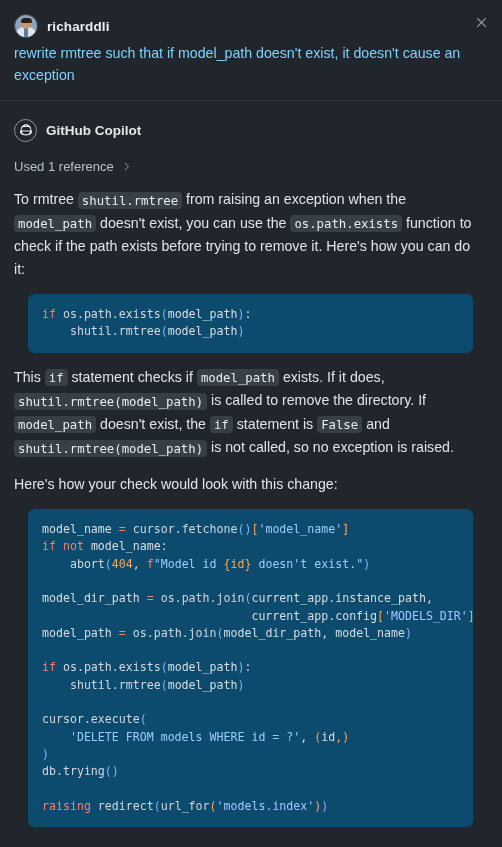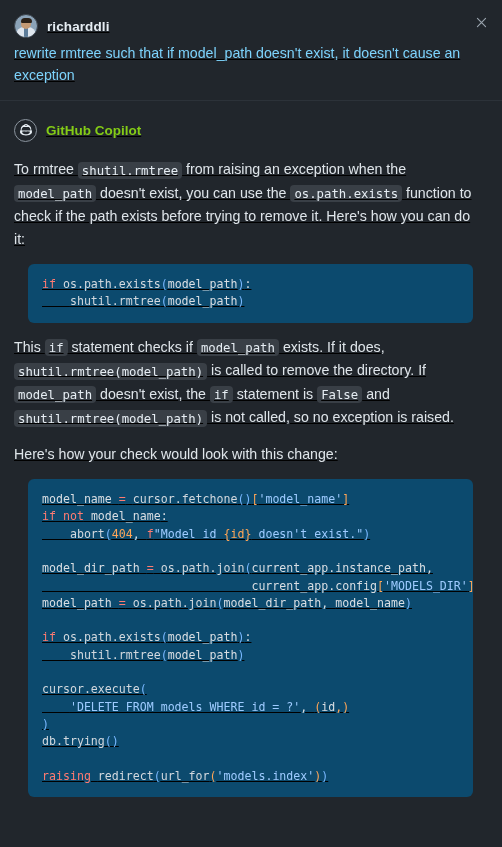--- a/index.html
+++ b/index.html
@@ -11,21 +11,20 @@
     overflow: hidden;
   }
   body { background: #21262c; }
 
   .chat-panel {
     width: 502px;
     height: 847px;
     background: #21262c;
     display: flex;
     flex-direction: column;
-    text-decoration: underline;
   }
 
   
   .user-turn {
     padding: 10px 14px 14px 14px;
     border-bottom: 1px solid #2c3239;
     background: #21262c;
     position: relative;
   }
   .user-head {
@@ -115,21 +114,21 @@
     width: 23px; height: 23px;
     border-radius: 50%;
     border: 1.3px solid #8b949e;
     display: flex;
     align-items: center;
     justify-content: center;
     flex: 0 0 auto;
     color: #e6edf3;
   }
   .bot-name {
-    color: #84cc16;
+    color: #e5e5e5;
     font-size: 13.5px;
     font-weight: bold;
   }
   .reference-row {
     display: inline-flex;
     align-items: center;
     gap: 7px;
     margin-top: 14px;
     cursor: pointer;
   }
@@ -212,20 +211,28 @@
       <div class="copilot-badge">
         <svg width="14" height="14" viewBox="0 0 16 16" aria-hidden="true">
           <path fill="#e6edf3" d="M8 1.2c-1.1 0-1.9.5-2.4 1.2-.6.1-1.2.3-1.7.7C2.7 4 2 5.4 2 7v1.1c-.5.3-.8.8-.8 1.4v1.3c0 .7.4 1.3 1 1.6C3.1 13.6 5.4 14.4 8 14.4s4.9-.8 5.8-2c.6-.3 1-.9 1-1.6V9.5c0-.6-.3-1.1-.8-1.4V7c0-1.6-.7-3-1.9-3.9-.5-.4-1.1-.6-1.7-.7C9.9 1.7 9.1 1.2 8 1.2zm0 1.3c.6 0 1 .3 1.3.8H6.7c.3-.5.7-.8 1.3-.8zM5.6 4.6h4.8c.5 0 1 .2 1.4.5.8.6 1.3 1.6 1.3 2.7v.7H3v-.7c0-1.1.4-2.1 1.2-2.7.4-.3.9-.5 1.4-.5zM3.7 9.8h8.6v1c0 .2-.1.4-.3.5-.6.8-2.4 1.5-4 1.5s-3.4-.7-4-1.5a.6.6 0 0 1-.3-.5v-1z"></path>
           <circle cx="5.9" cy="10.6" r=".85" fill="#21262c"></circle>
           <circle cx="10.1" cy="10.6" r=".85" fill="#21262c"></circle>
         </svg>
       </div>
       <span class="bot-name">GitHub Copilot</span>
     </div>
 
+    <div class="reference-row">
+      <span class="ref-label">Used 1 reference</span>
+      <span class="chev">
+        <svg width="11" height="11" viewBox="0 0 16 16" aria-hidden="true">
+          <path d="M6 3 L11 8 L6 13" stroke="#9aa4ae" stroke-width="1.3" fill="none" stroke-linecap="round" stroke-linejoin="round"></path>
+        </svg>
+      </span>
+    </div>
 
     
     <div class="para">
       <span>To rmtree </span><code class="inline">shutil.rmtree</code><span> from raising an exception when the </span><code class="inline">model_path</code><span> doesn't exist, you can use the </span><code class="inline">os.path.exists</code><span> function to check if the path exists before trying to remove it. Here's how you can do it:</span>
     </div>
 
     
     <div class="codeblock">
       <pre><span class="k">if</span> <span class="fn">os.path.exists</span><span class="p1">(</span><span class="var">model_path</span><span class="p1">)</span><span class="var">:</span>
     <span class="fn">shutil.rmtree</span><span class="p1">(</span><span class="var">model_path</span><span class="p1">)</span></pre>

